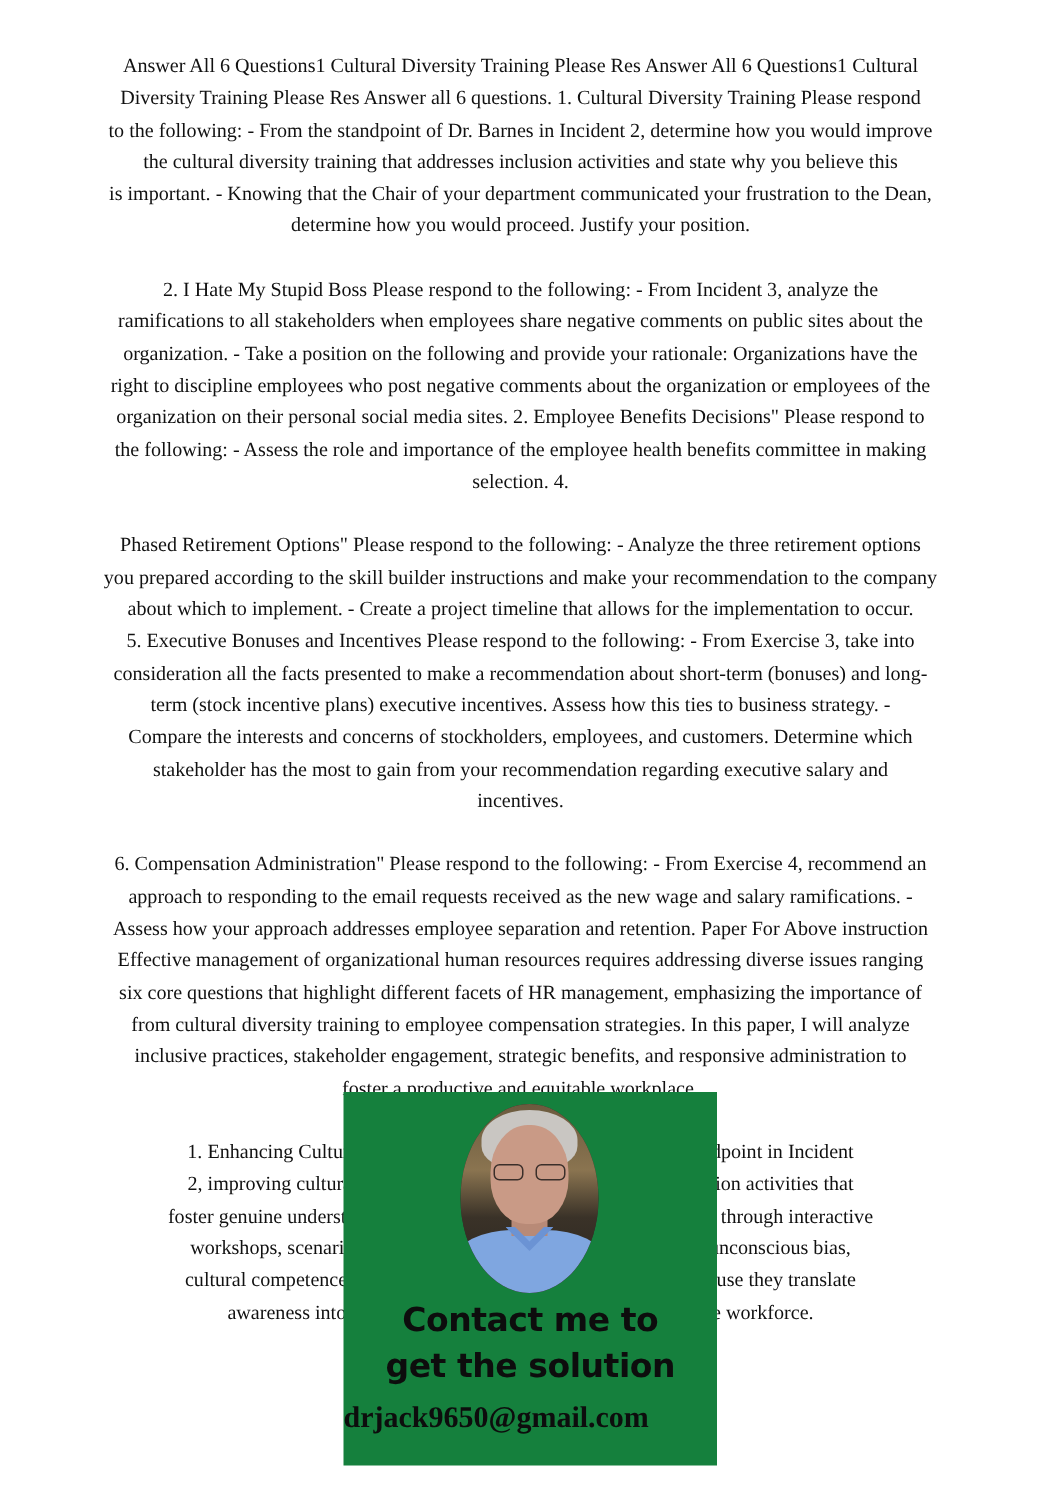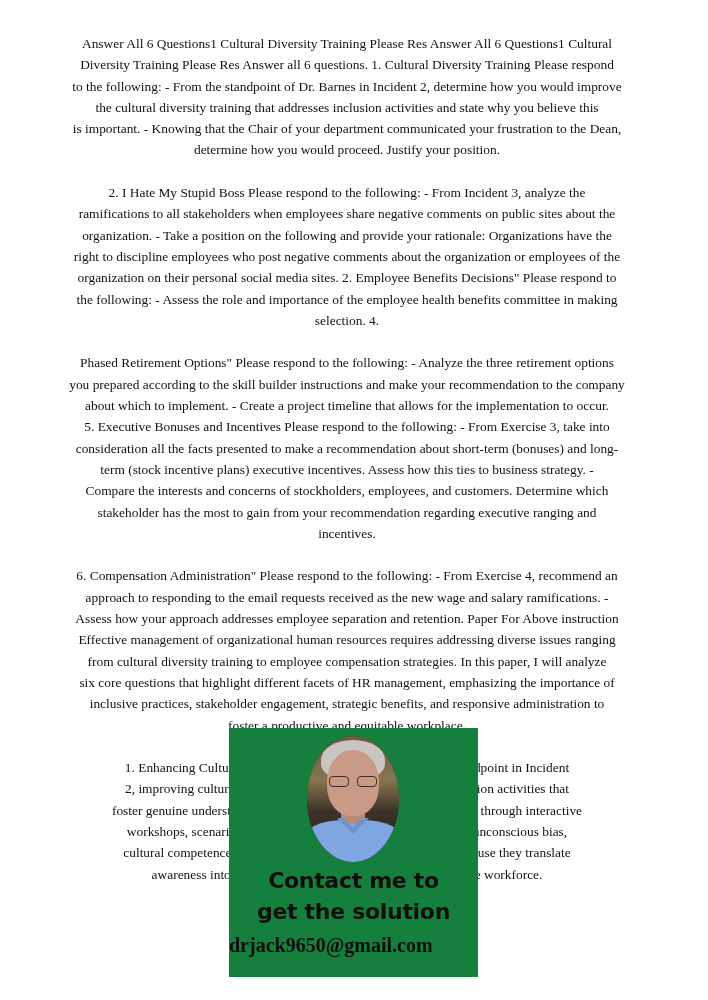--- a/index.html
+++ b/index.html
@@ -137,30 +137,30 @@
     <span class="line">selection. 4.</span>
   </p>
   <p class="para">
     <span class="line">Phased Retirement Options" Please respond to the following: - Analyze the three retirement options</span>
     <span class="line">you prepared according to the skill builder instructions and make your recommendation to the company</span>
     <span class="line">about which to implement. - Create a project timeline that allows for the implementation to occur.</span>
     <span class="line">5. Executive Bonuses and Incentives Please respond to the following: - From Exercise 3, take into</span>
     <span class="line">consideration all the facts presented to make a recommendation about short-term (bonuses) and long-</span>
     <span class="line">term (stock incentive plans) executive incentives. Assess how this ties to business strategy. -</span>
     <span class="line">Compare the interests and concerns of stockholders, employees, and customers. Determine which</span>
-    <span class="line">stakeholder has the most to gain from your recommendation regarding executive ranging and</span>
+    <span class="line">stakeholder has the most to gain from your recommendation regarding executive salary and</span>
     <span class="line">incentives.</span>
   </p>
   <p class="para">
     <span class="line">6. Compensation Administration" Please respond to the following: - From Exercise 4, recommend an</span>
     <span class="line">approach to responding to the email requests received as the new wage and salary ramifications. -</span>
     <span class="line">Assess how your approach addresses employee separation and retention. Paper For Above instruction</span>
     <span class="line">Effective management of organizational human resources requires addressing diverse issues ranging</span>
+    <span class="line">six core questions that highlight different facets of HR management, emphasizing the importance of</span>
     <span class="line">from cultural diversity training to employee compensation strategies. In this paper, I will analyze</span>
-    <span class="line">six core questions that highlight different facets of HR management, emphasizing the importance of</span>
     <span class="line">inclusive practices, stakeholder engagement, strategic benefits, and responsive administration to</span>
     <span class="line">foster a productive and equitable workplace.</span>
   </p>
   <p class="para">
     <span class="line">1. Enhancing Cultural Diversity Training: From Dr. Barnes's standpoint in Incident</span>
     <span class="line">2, improving cultural diversity training requires integrating inclusion activities that</span>
     <span class="line">foster genuine understanding and engagement. This can be achieved through interactive</span>
     <span class="line">workshops, scenario-based training, and dialogues that focus on unconscious bias,</span>
     <span class="line">cultural competence, and inclusive behaviors. These are vital because they translate</span>
     <span class="line">awareness into actionable change, leading to a more cohesive workforce.</span>

